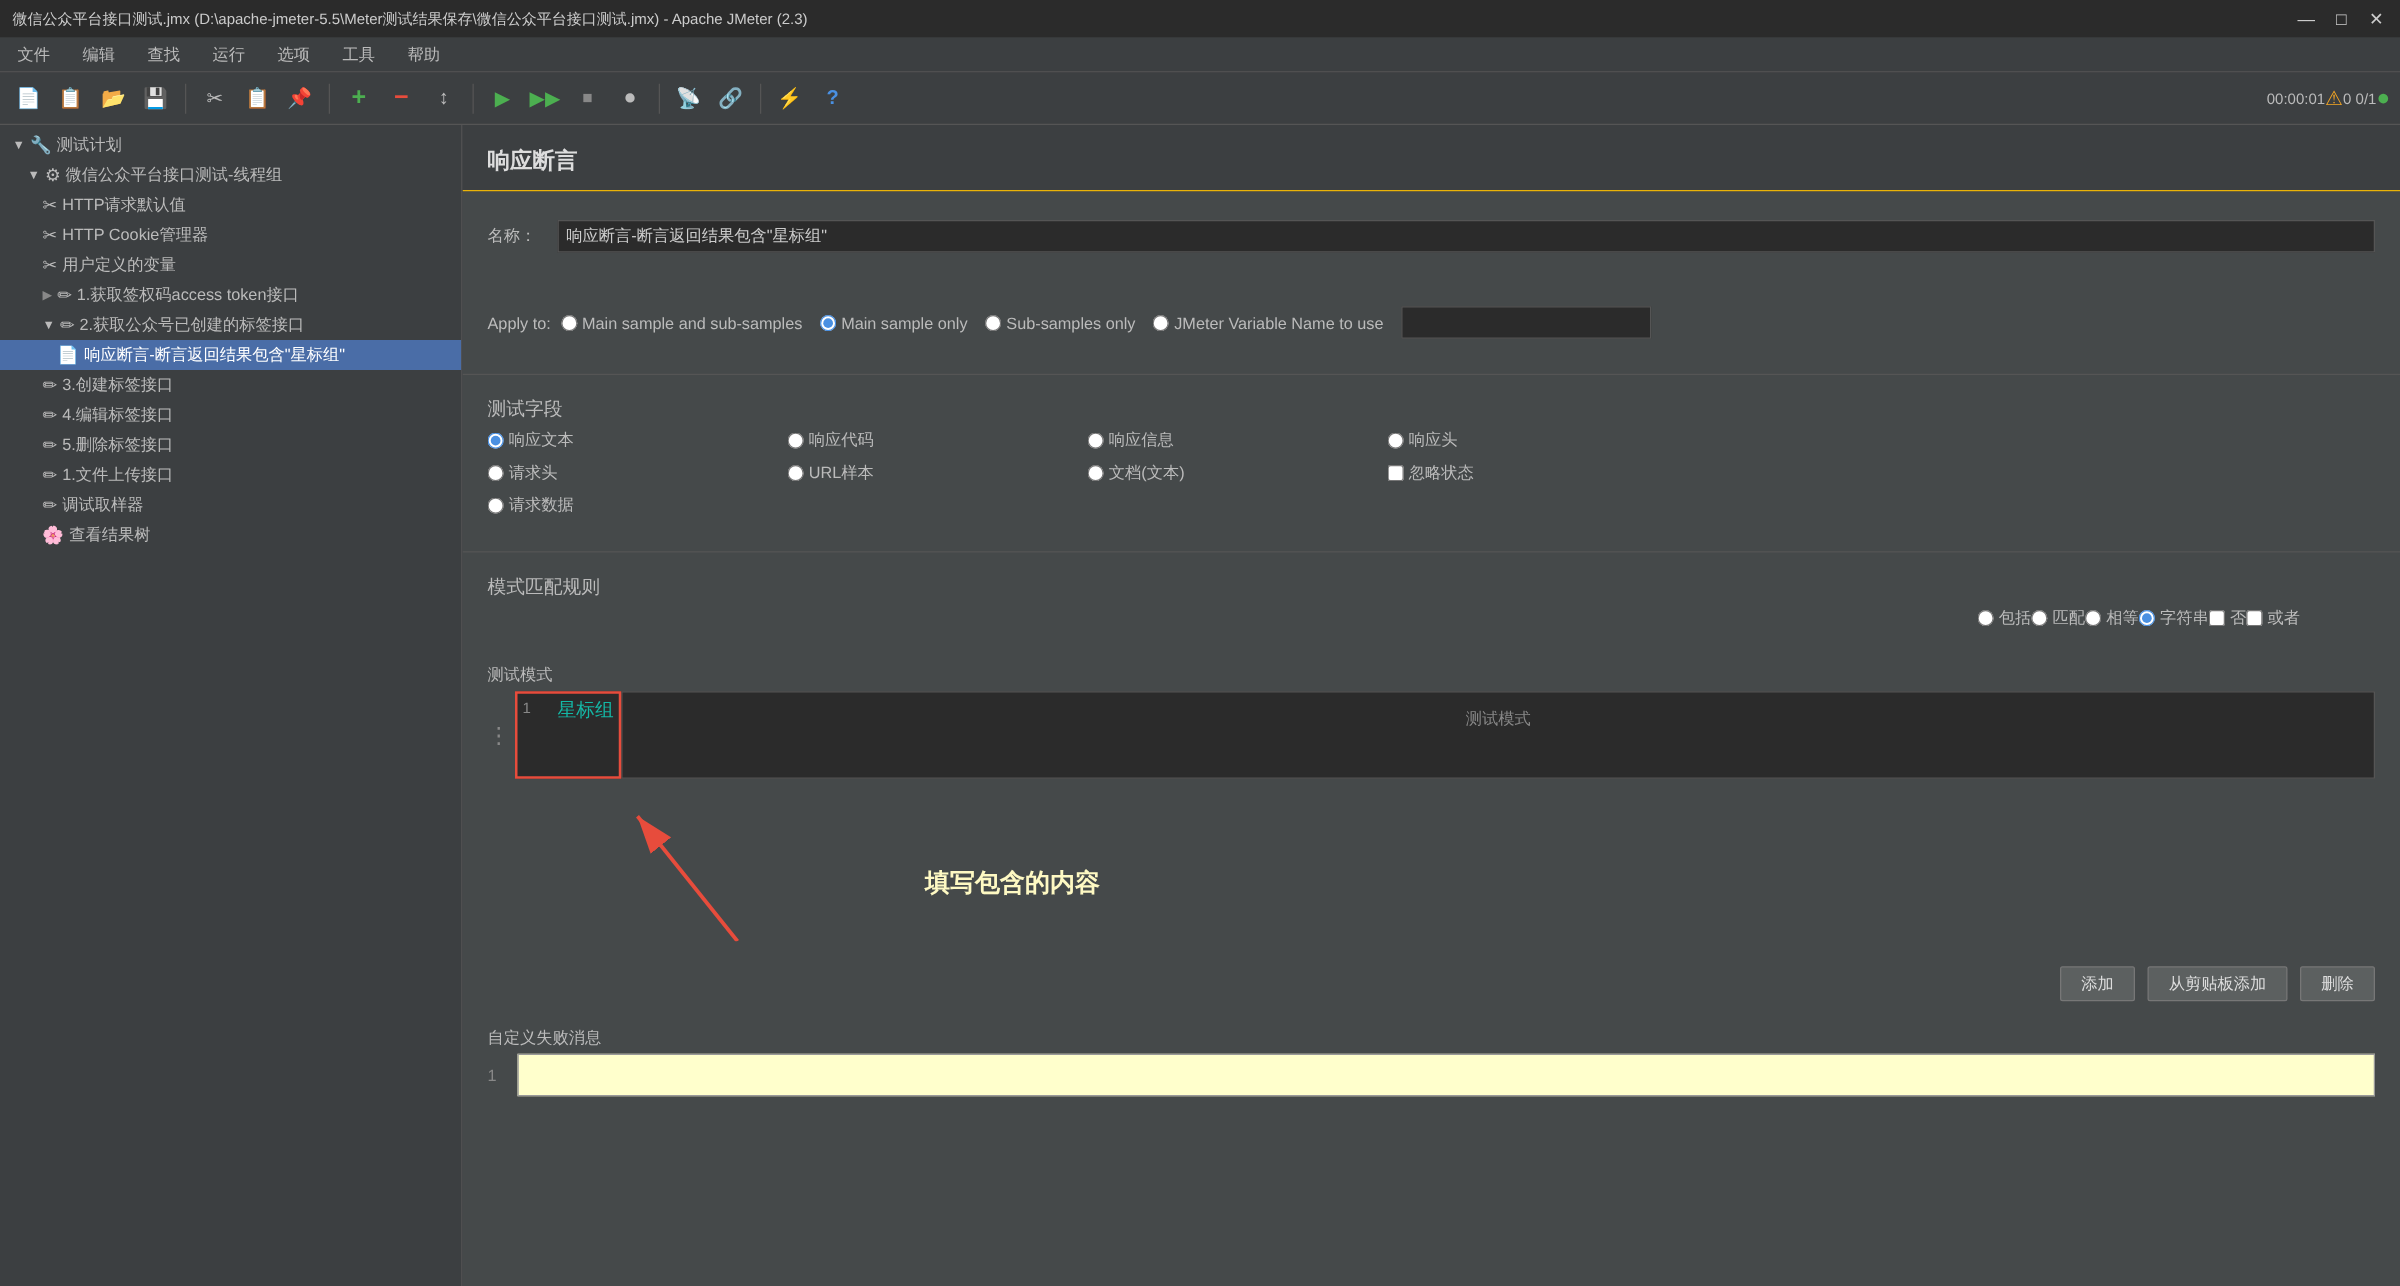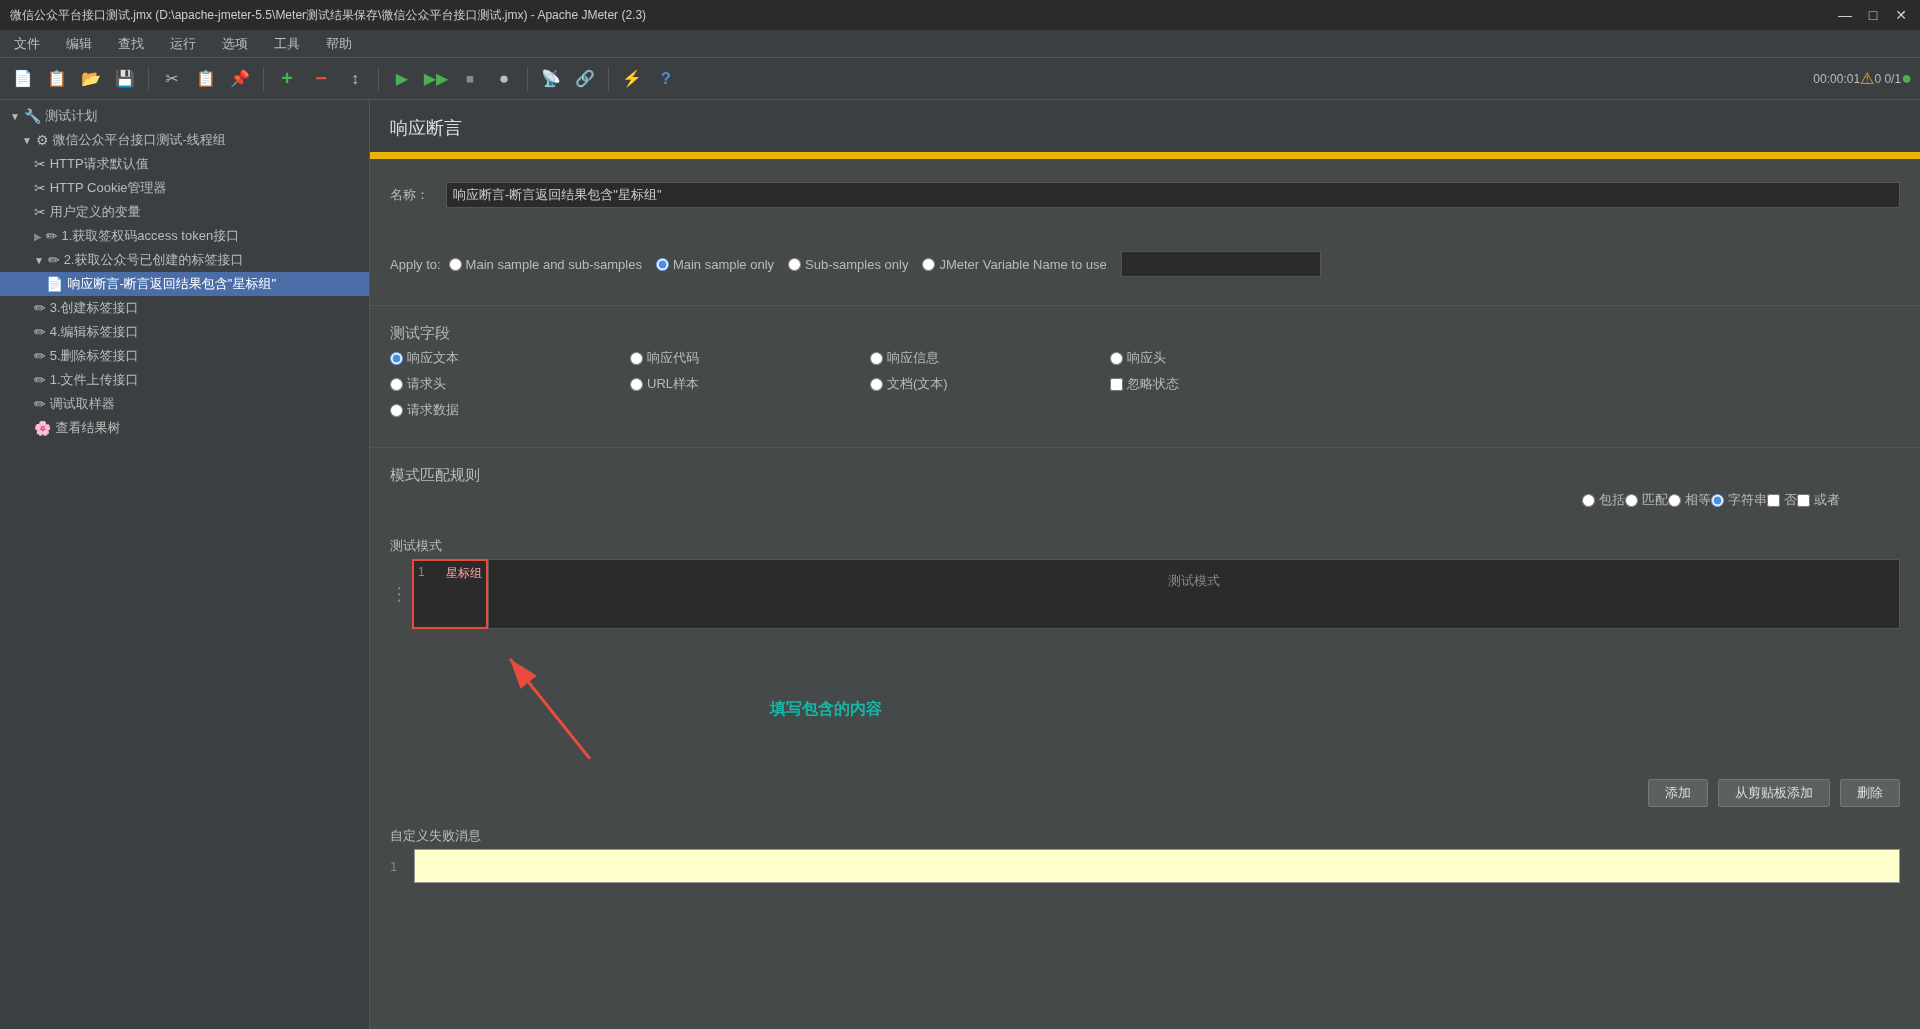--- a/index.html
+++ b/index.html
@@ -117,25 +117,25 @@
     
     .content-panel {
       flex: 1;
       background: #45494a;
       overflow-y: auto;
       padding: 0;
     }
 
     .panel-title {
       font-size: 18px;
-      font-weight: normal;
+      font-weight: bold;
       color: #ddd;
       padding: 16px 20px 12px 20px;
       background: #3c3f41;
-      border-bottom: 7px solid #eab308;
+      border-bottom: 1px solid #eab308;
     }
 
     .form-section {
       padding: 10px 20px;
     }
 
     .form-row {
       display: flex;
       align-items: center;
       margin-bottom: 10px;
@@ -263,32 +263,31 @@
       user-select: none;
     }
 
     .test-mode-input-row {
       display: flex;
       align-items: flex-start;
       gap: 2px;
     }
 
     .test-mode-text {
-      color: #fca5a5;
-      font-size: 12px;
+      color: #14b8a6;
+      font-size: 15px;
     }
 
     .annotation-text {
       position: absolute;
       left: 380px;
       top: 60px;
-      color: #14b8a6;
-      font-size: 16px;
+      color: #fef9c3;
+      font-size: 20px;
       font-weight: bold;
-      margin-left: 30px;
     }
 
     .buttons-row {
       display: flex;
       justify-content: flex-end;
       gap: 10px;
       padding: 10px 20px;
       margin-top: 60px;
     }
 

